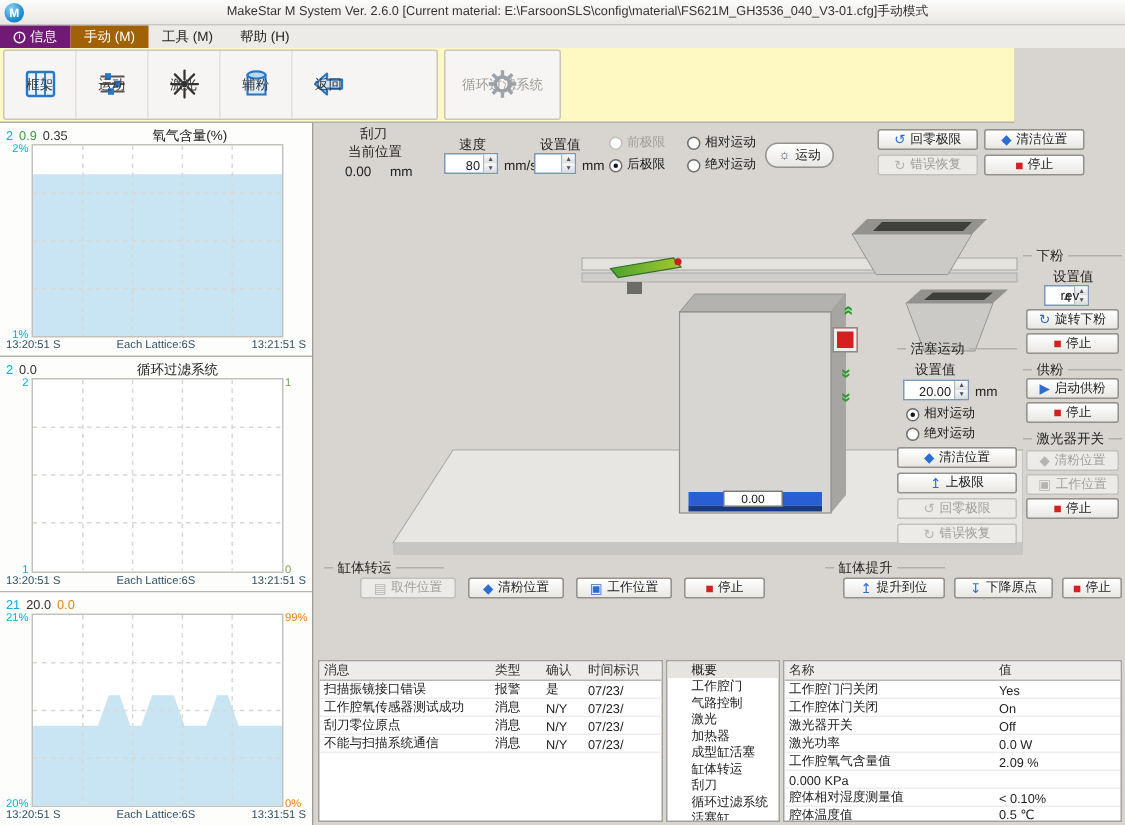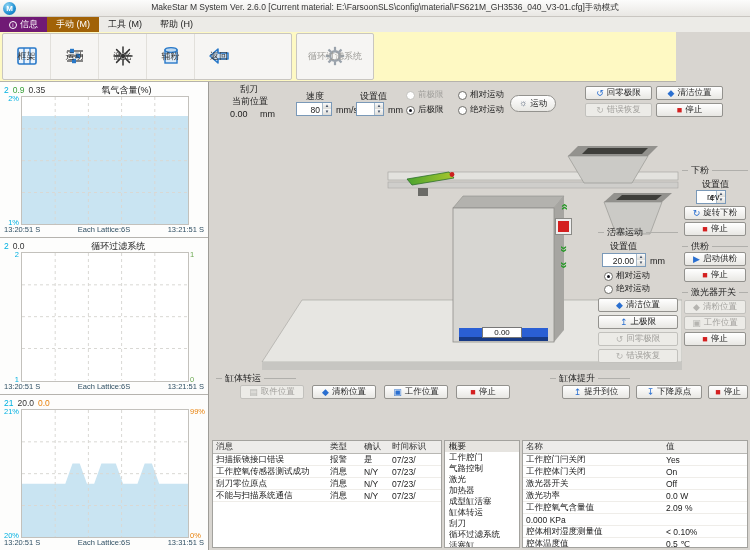--- a/index.html
+++ b/index.html
@@ -82,21 +82,21 @@
 .chev span{display:inline-block;transform:rotate(-90deg)}
 .chev.down span{transform:rotate(90deg)}
 
 
 .panel{position:absolute;background:#fff;border:1px solid #a3a29e;overflow:hidden}
 .trow{display:flex;height:12px;border-bottom:1px solid #efede9;align-items:center}
 .thead{height:13px;background:#edecea;border-bottom:1px solid #b8b7b3;color:#333}
 .tc{padding:0 3px;font-size:8.5px;white-space:nowrap;overflow:hidden}
 .c-msg{width:114px}.c-type{width:34px}.c-ack{width:28px}.c-time{flex:1}
 .c-name{width:140px}.c-val{flex:1}
-.list-item{height:11px;line-height:11px;font-size:8.5px;padding:0 4px;white-space:nowrap;overflow:hidden}
+.list-item{height:11px;line-height:11px;font-size:8.5px;padding:0 16px;white-space:nowrap;overflow:hidden}
 .list-item.sel{background:#e6e4e0}
 </style>
 </head>
 <body>
 
 <div class="app">
 
   <div class="titlebar">
     <div class="logo">M</div>
     <div class="title-text">MakeStar  M  System Ver. 2.6.0  [Current material: E:\FarsoonSLS\config\material\FS621M_GH3536_040_V3-01.cfg]手动模式</div>

